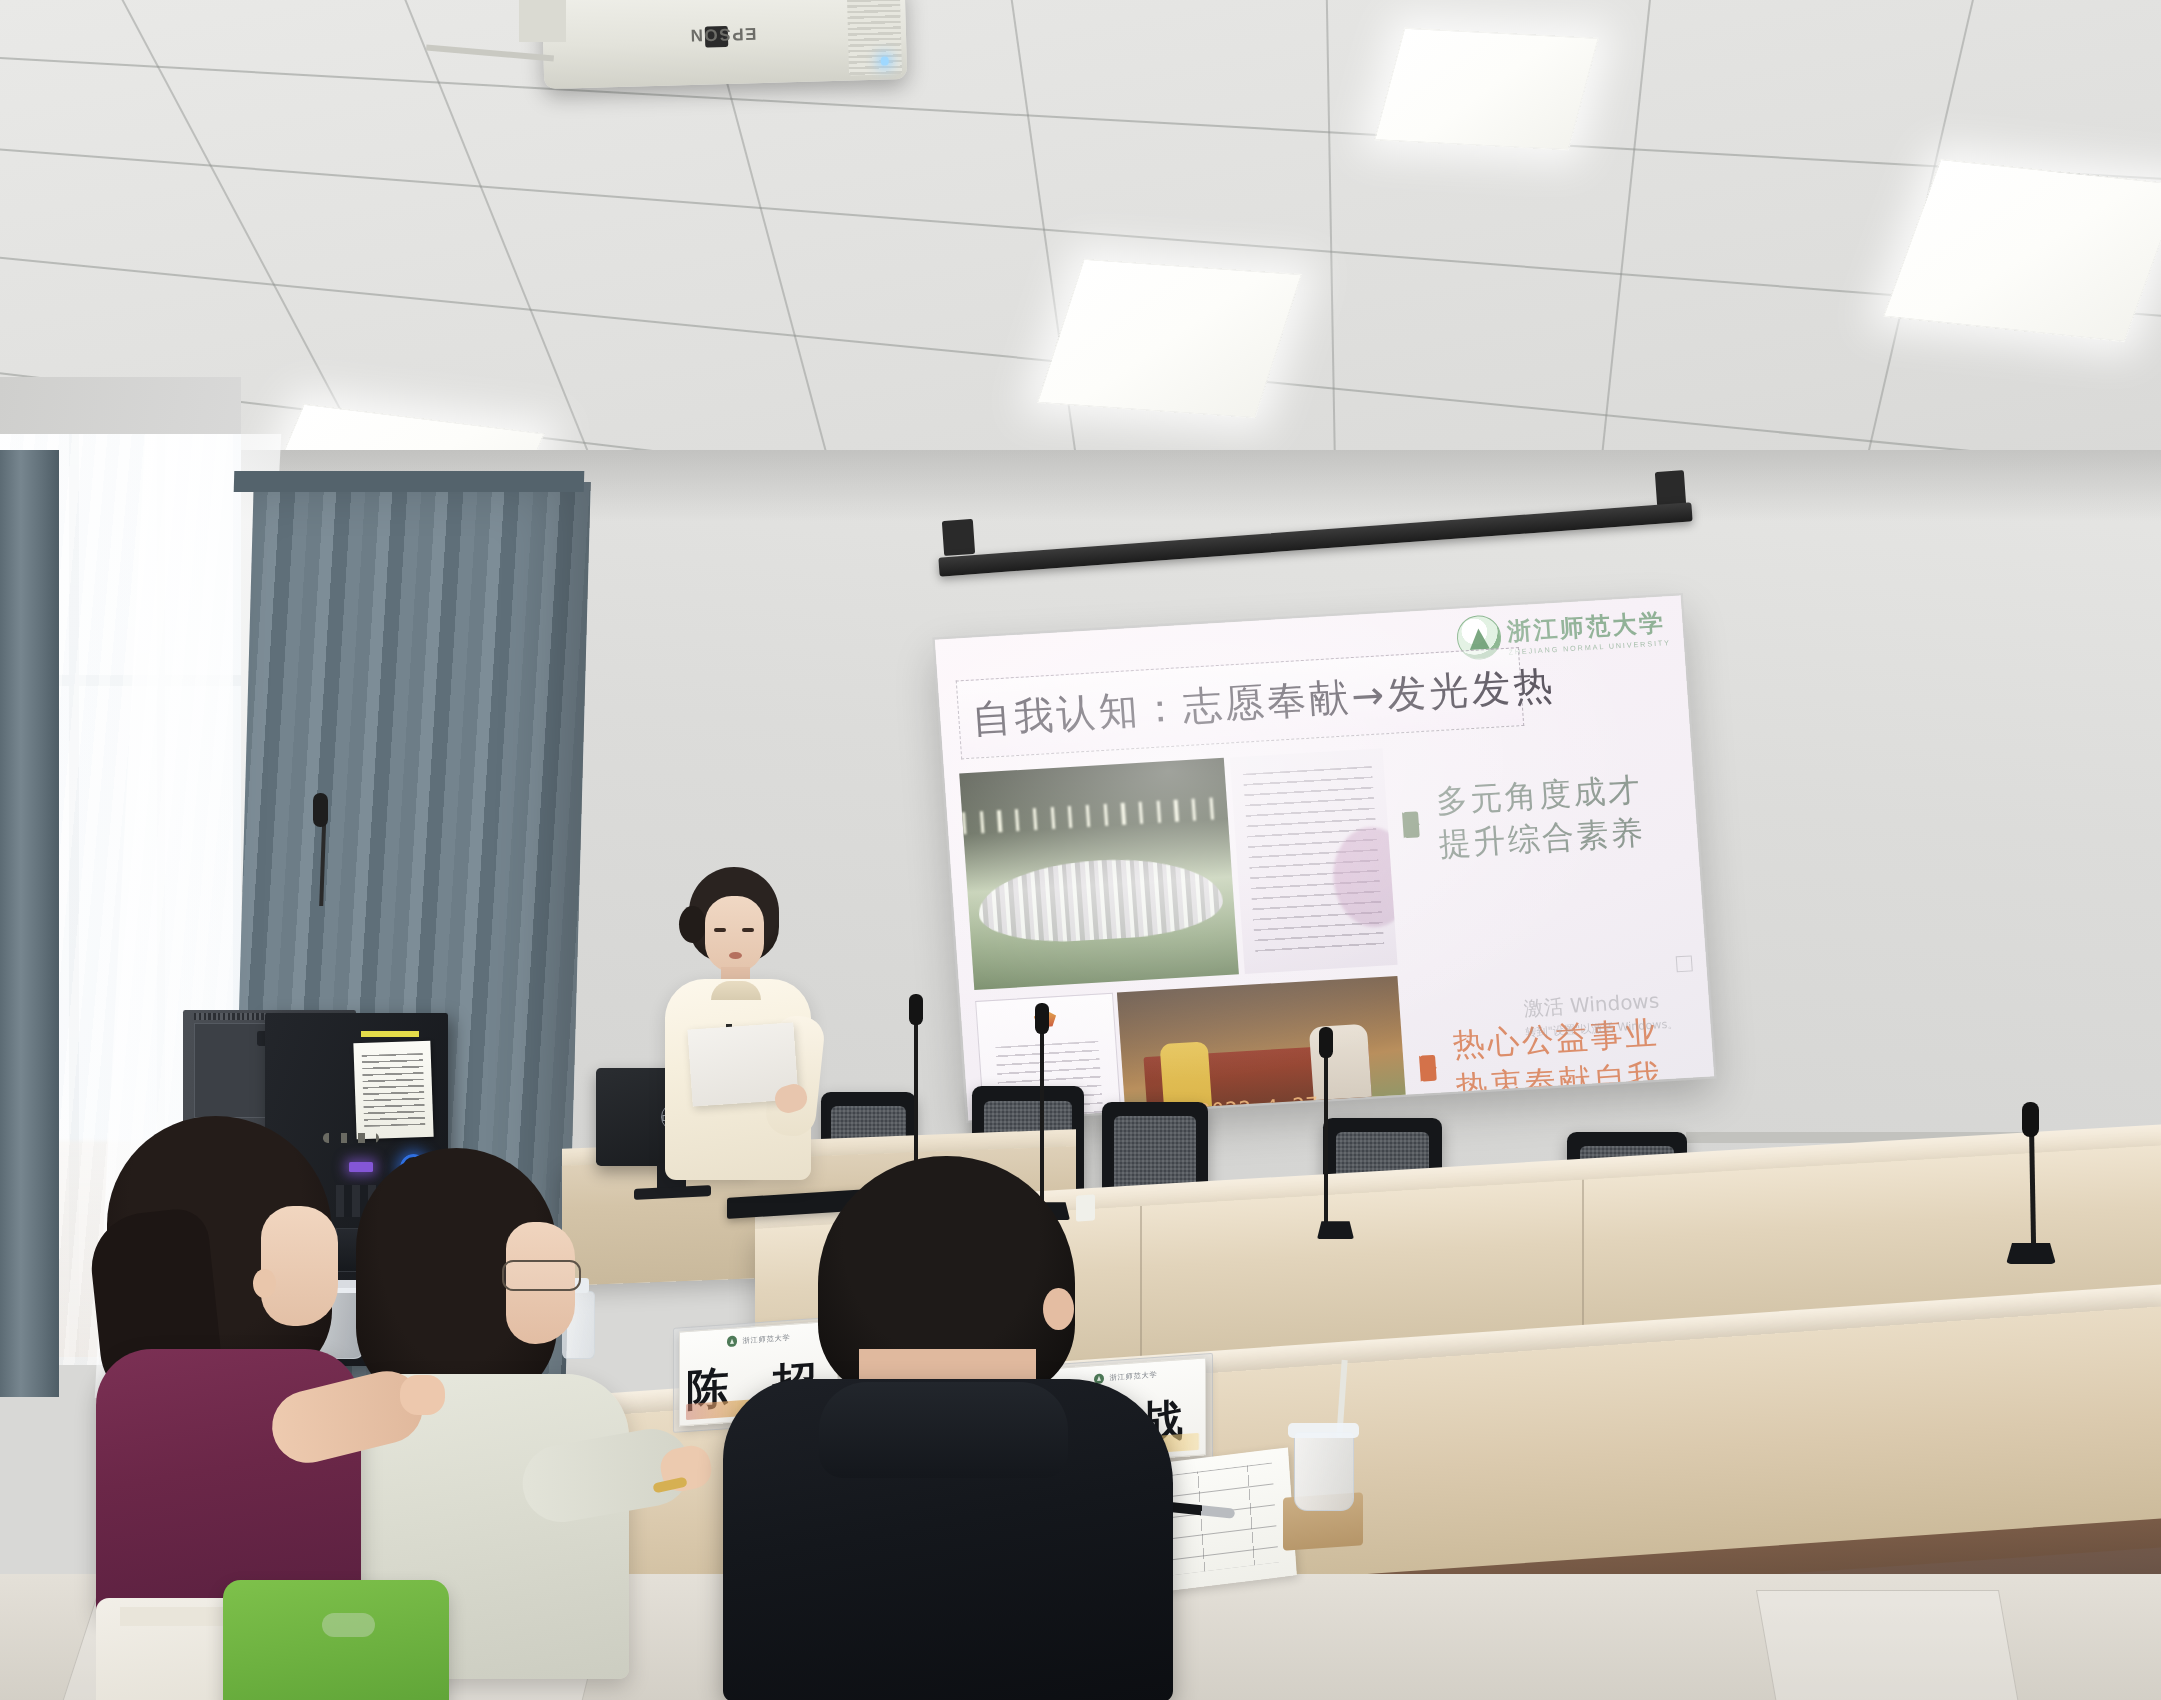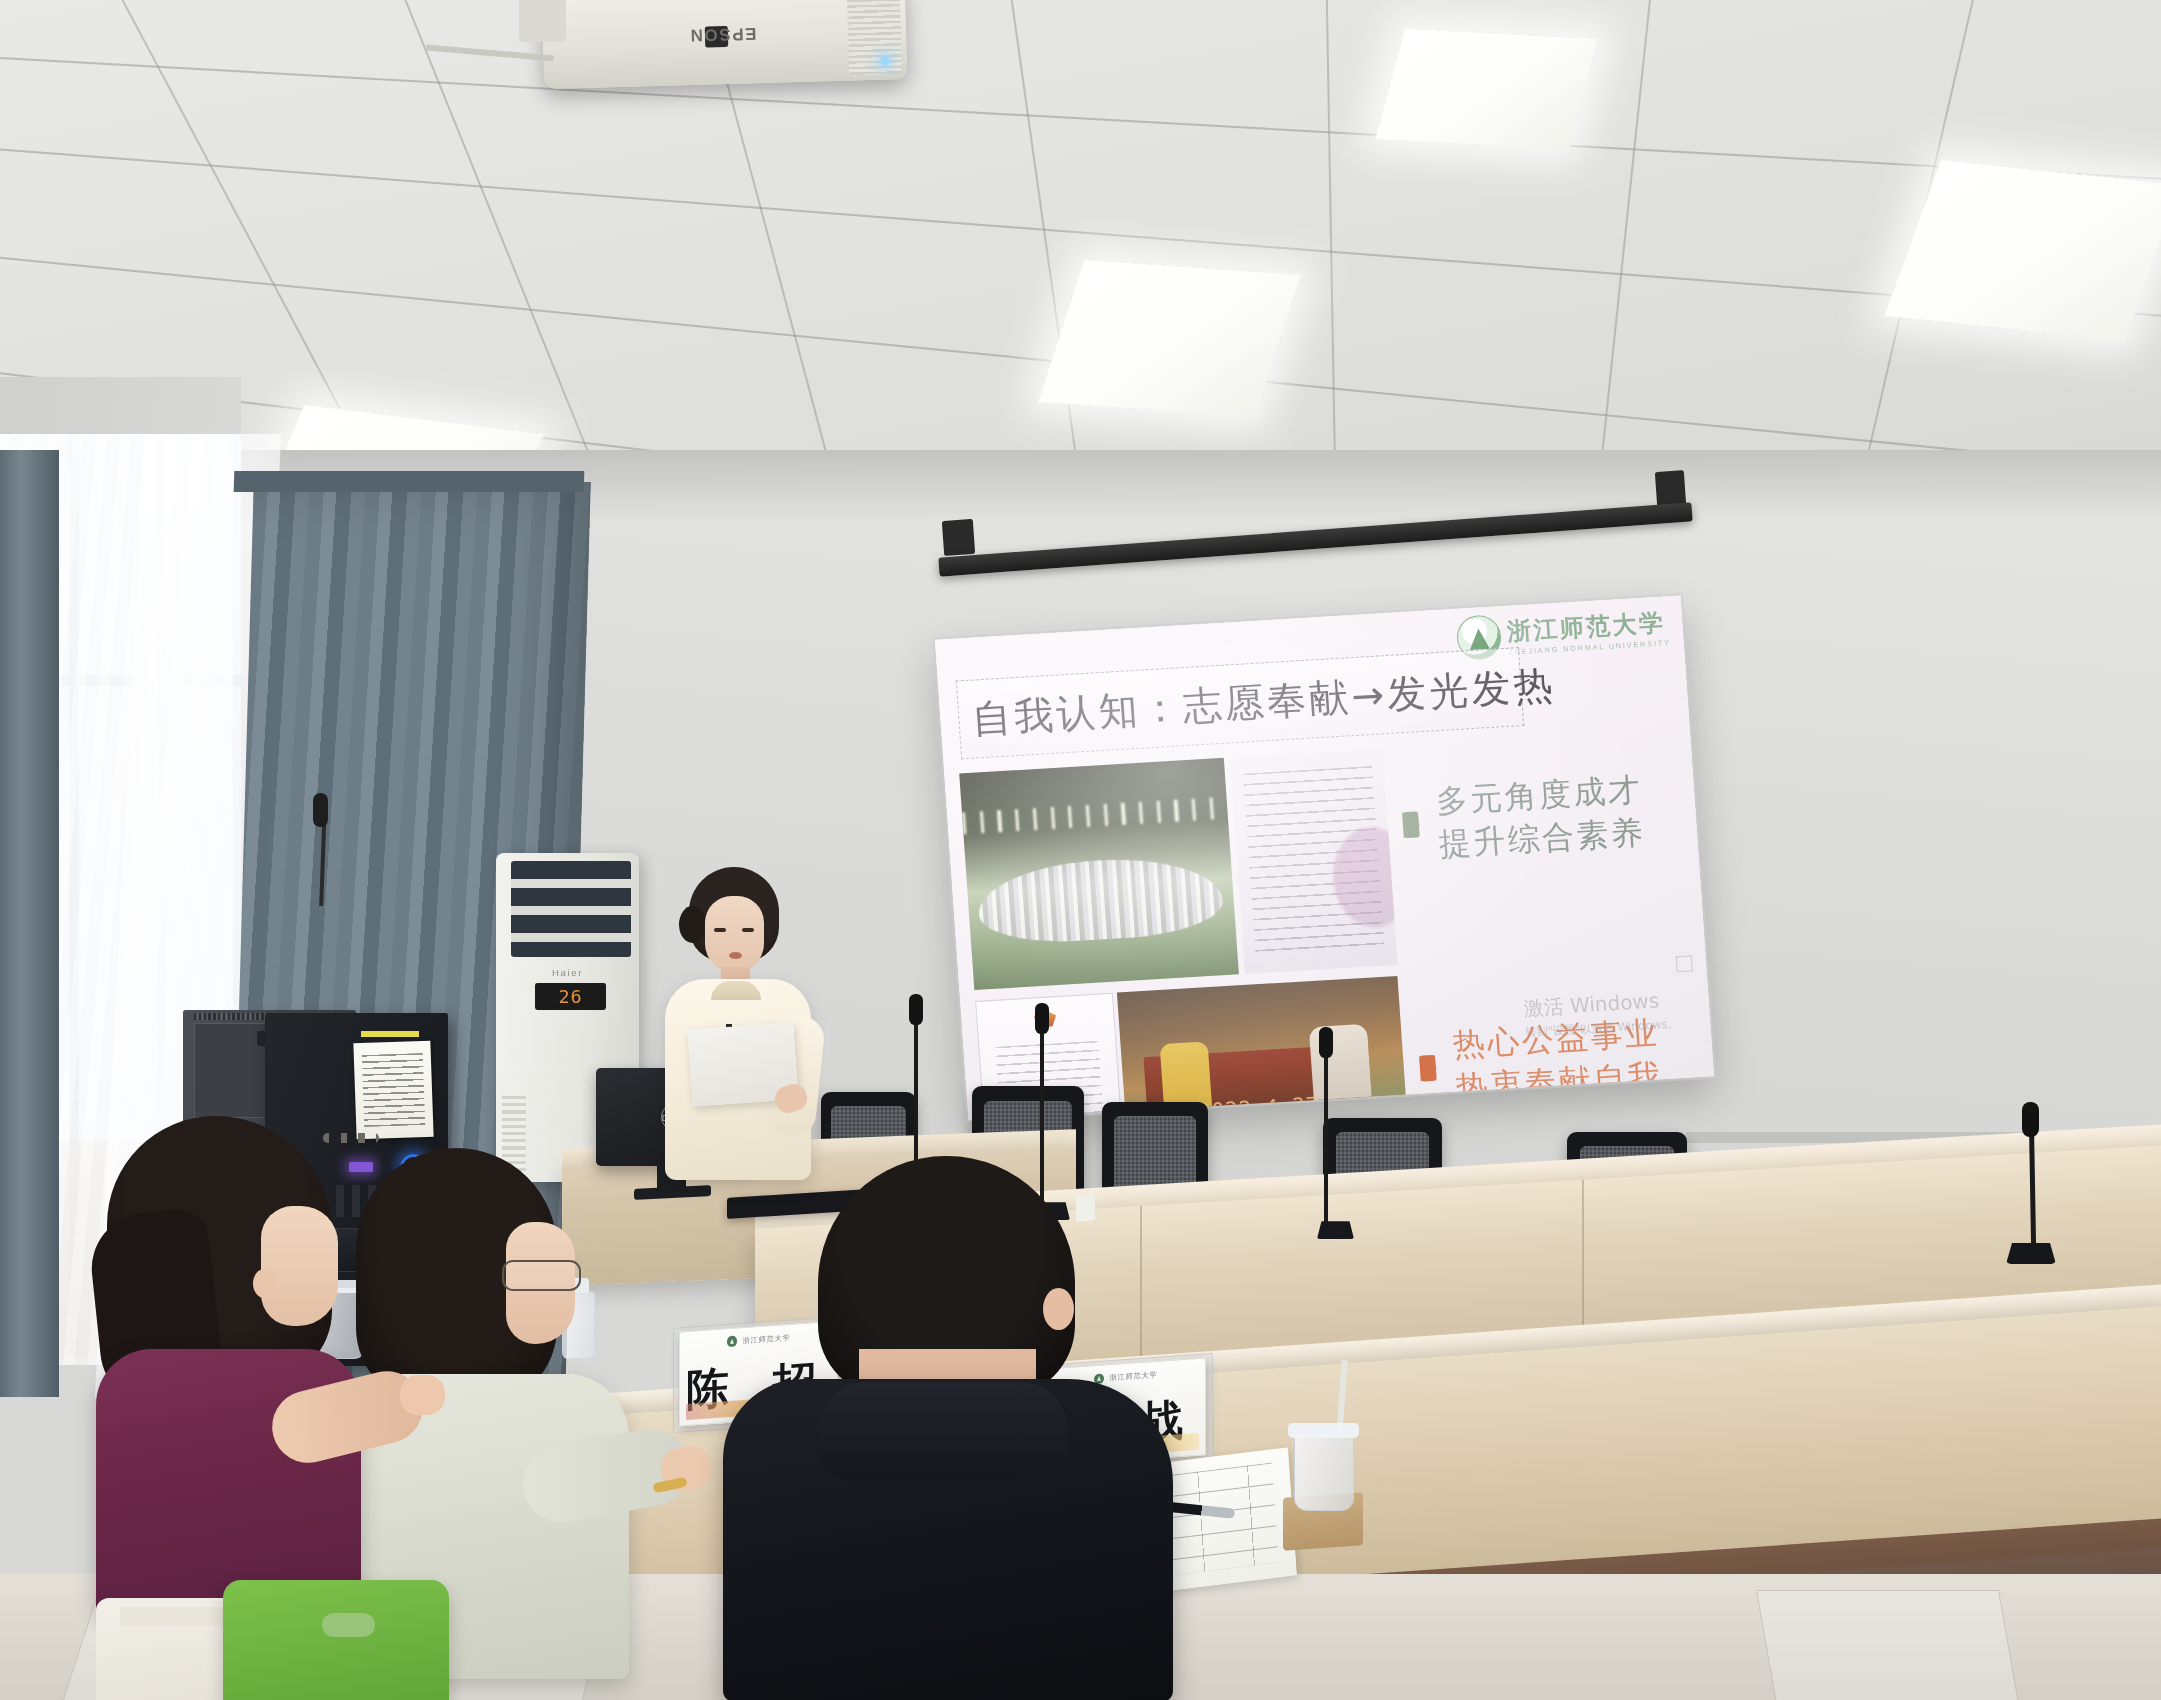--- a/index.html
+++ b/index.html
@@ -646,28 +646,20 @@
       <div id="wm-icon"></div>
       <div id="watermark">
         <div id="wm-line1">激活 Windows</div>
         <div id="wm-line2">转到"设置"以激活 Windows。</div>
       </div>
 
     </div>
     <div id="screen-glow"></div>
   </div>
 
-  <div id="ac" class="abs">
-    <div id="ac-vents"></div>
-    <div id="ac-brand">Haier</div>
-    <div id="ac-display">
-      <span id="ac-temp">26</span>
-    </div>
-    <div id="ac-lowvent"></div>
-  </div>
 
   <div id="rack-top" class="abs">
     <div id="rack-top-vent"></div>
     <div id="rack-top-door"></div>
     <div id="rack-top-lock"></div>
   </div>
   <div id="rack-main" class="abs">
     <div id="rack-yellow"></div>
     <div id="rack-notice">
         <div class="nl"></div>

